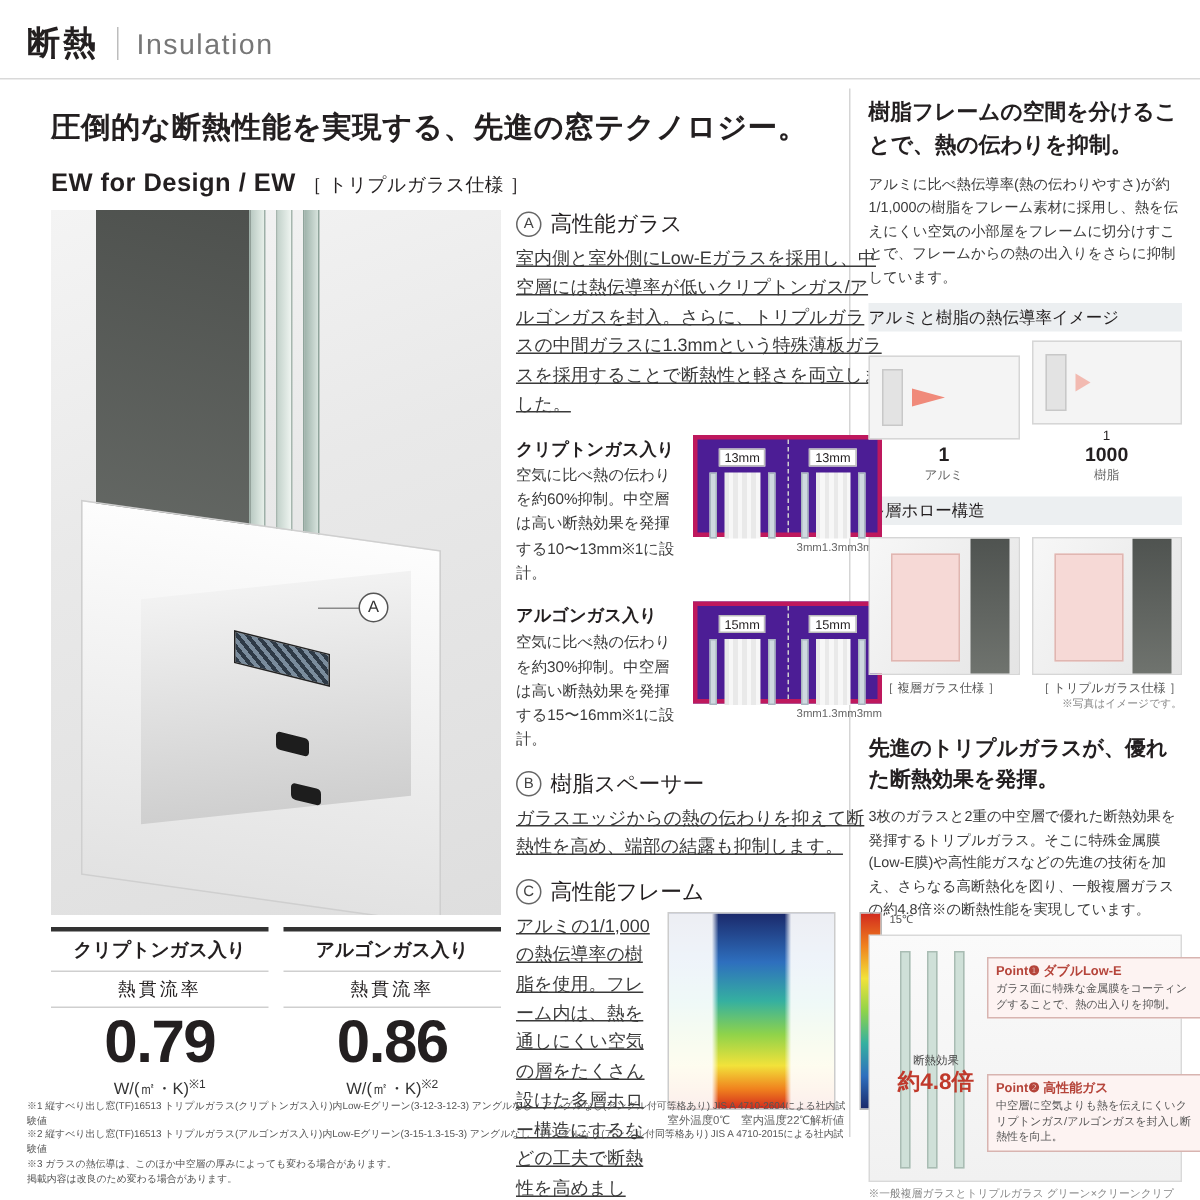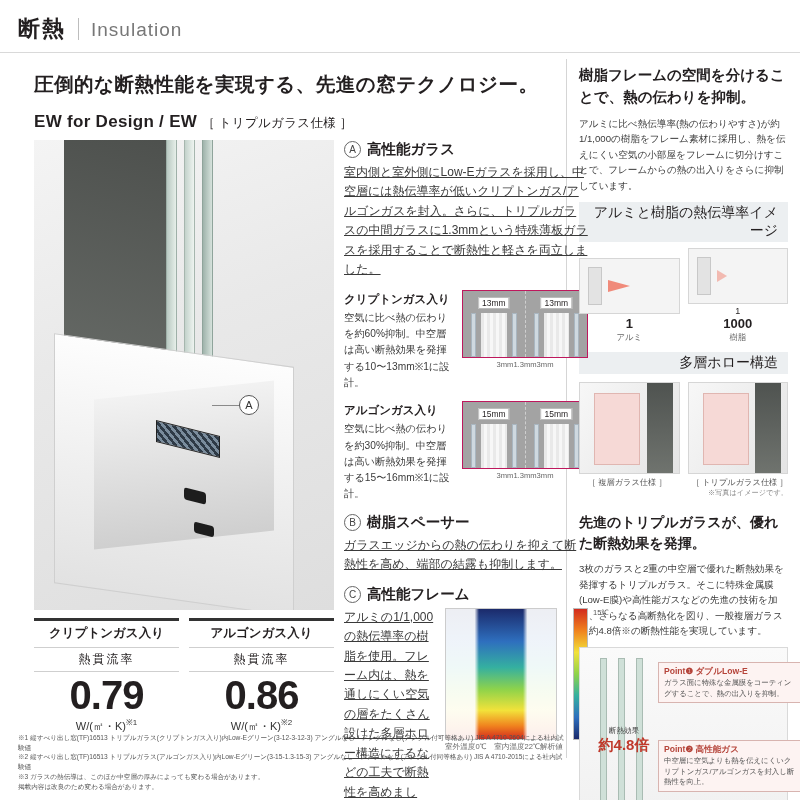--- a/index.html
+++ b/index.html
@@ -163,46 +163,46 @@
 
   
   .textcol { width: 244px; }
   .sec-head {
     display: flex; align-items: center; gap: 6px; margin-bottom: 4px;
   }
   .badge {
     width: 17px; height: 17px; border-radius: 50%; border: 1px solid #666;
     font-size: 10px; line-height: 15px; text-align: center; color: #444; flex: none;
   }
-  .sec-title { font-size: 14.5px; font-weight: bold; }
+  .sec-title { font-size: 14.5px; font-weight: normal; }
   .sec-body {
     font-size: 12px; line-height: 1.62; color: #3a3a3a; margin-bottom: 10px; text-decoration: underline;
   }
   .sub-title { font-size: 11.5px; font-weight: bold; margin: 2px 0 3px 0; }
   .sub-body { font-size: 10.2px; line-height: 1.6; color: #3a3a3a; }
 
   .gasrow { display: flex; gap: 8px; margin-bottom: 10px; }
   .gastext { width: 110px; }
   .gasfig { width: 126px; }
   .figbox {
-    border: 1px solid #be185d; background: #a3a3a3; height: 68px; position: relative;
+    border: 3px solid #be185d; background: #4c1d95; height: 68px; position: relative;
     display: flex;
   }
   .figbox .half { flex: 1; position: relative; border-right: 1px dashed #cfcfcf; }
   .figbox .half:last-child { border-right: none; }
   .figlabel {
     position: absolute; top: 6px; left: 50%; transform: translateX(-50%);
     font-size: 8.5px; background: #fff; border: 1px solid #bbb; padding: 0 3px; white-space: nowrap;
   }
   .fig-glass { position: absolute; top: 22px; width: 5px; height: 44px; background: #cfd9e0; border: 1px solid #a9b6c0; }
   .fig-glass.l { left: 8px; }
   .fig-glass.r { right: 8px; }
   .fig-hatch { position:absolute; top:22px; left: 18px; right: 18px; height: 44px;
     background: repeating-linear-gradient(90deg,#e9e9e9 0 3px,#f7f7f7 3px 6px); }
-  .figcaption { font-size: 7.6px; color: #666; display: flex; justify-content: center; padding-top: 2px; }
+  .figcaption { font-size: 7.6px; color: #666; display: flex; justify-content: flex-end; padding-top: 2px; }
 
   .thermal {
     margin-top: 4px; display: flex; gap: 6px;
   }
   .thermal-img {
     width: 112px; height: 132px;
     background: linear-gradient(180deg,#1b2a6b 0%, #2e6fbe 25%, #35b0a0 45%, #8fd34a 62%, #f2e23a 78%, #f0821e 90%, #d22b1e 100%);
     position: relative; border: 1px solid #ccc;
   }
   .thermal-img .mask {
@@ -219,21 +219,21 @@
   .scale-top { top: -2px; }
   .scale-bot { bottom: -2px; }
   .thermal-note { font-size: 7.6px; color: #666; margin-top: 2px; }
 
   
   .r-head {
     font-size: 14.5px; font-weight: bold; line-height: 1.5; margin-bottom: 7px;
   }
   .r-body { font-size: 9.6px; line-height: 1.62; color: #3a3a3a; }
   .r-figtitle {
-    text-align: right; font-size: 14px; background: #eceff1; padding: 2px 10px; margin: 9px 0 6px 0;
+    text-align: left; font-size: 11px; background: #eceff1; padding: 2px 0; margin: 9px 0 6px 0;
   }
   .cmp { display: flex; gap: 8px; align-items: flex-end; }
   .cmp .cell { flex: 1; text-align: center; }
   .cmp .block {
     height: 56px; background: #f4f4f4; border: 1px solid #d6d6d6; position: relative;
   }
   .cmp .block .bar { position: absolute; left: 8px; top: 8px; bottom: 8px; width: 14px; background: #e3e3e3; border:1px solid #c8c8c8;}
   .cmp .block .arrow {
     position: absolute; left: 28px; top: 50%; transform: translateY(-50%);
     width: 0; height: 0; border-top: 6px solid transparent; border-bottom: 6px solid transparent; border-left: 22px solid #f08a7a;

